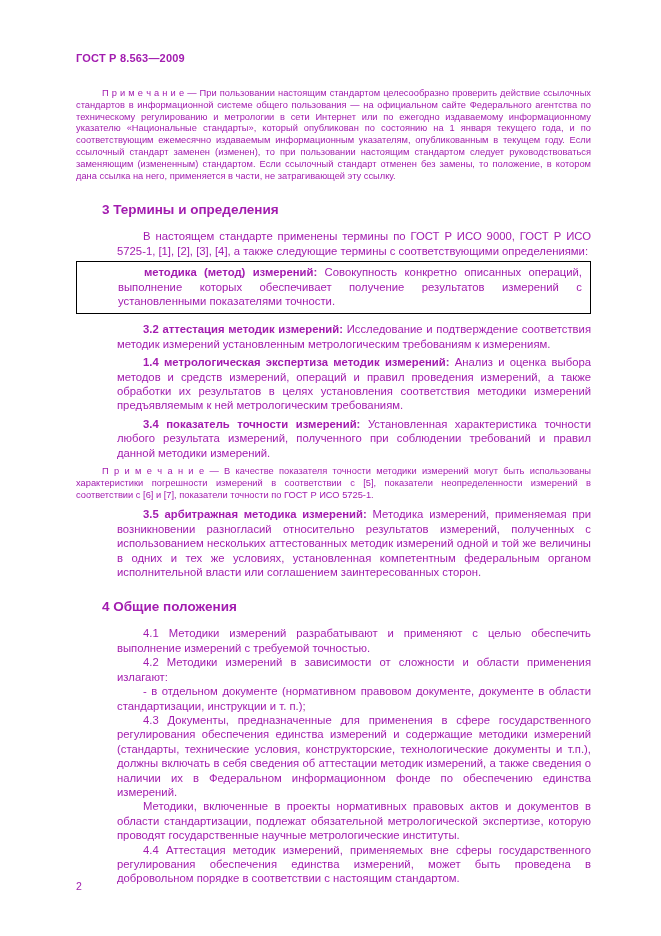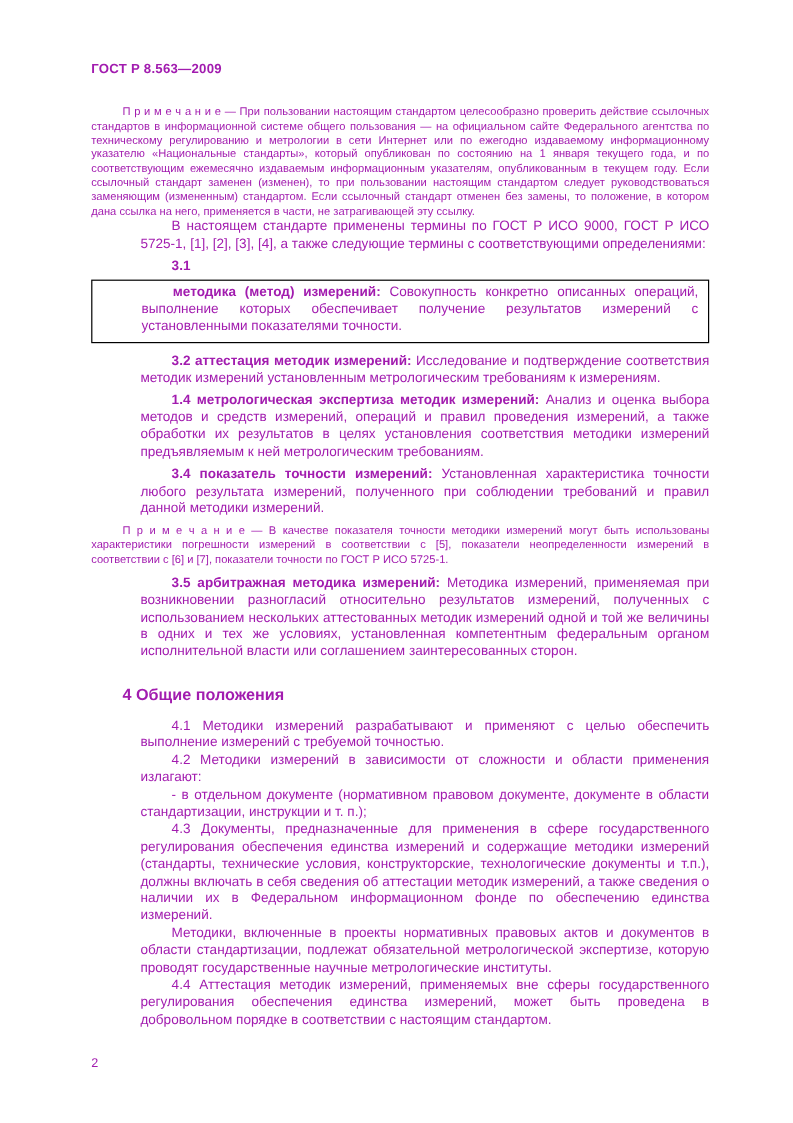--- a/index.html
+++ b/index.html
@@ -24,24 +24,24 @@
 </style>
 </head>
 <body>
 
 <div class="page">
 
   <div class="doc-header">ГОСТ Р 8.563—2009</div>
 
   <p class="small indent"><span>П р и м е ч а н и е —</span> <span>При пользовании настоящим стандартом целесообразно проверить действие ссылочных стандартов в информационной системе общего пользования — на официальном сайте Федерального агентства по техническому регулированию и метрологии в сети Интернет или по ежегодно издаваемому информационному указателю «Национальные стандарты», который опубликован по состоянию на 1 января текущего года, и по соответствующим ежемесячно издаваемым информационным указателям, опубликованным в текущем году. Если ссылочный стандарт заменен (изменен), то при пользовании настоящим стандартом следует руководствоваться заменяющим (измененным) стандартом. Если ссылочный стандарт отменен без замены, то положение, в котором дана ссылка на него, применяется в части, не затрагивающей эту ссылку.</span></p>
 
+  <h2 class="section-heading">3 Термины и определения</h2>
 
   <p class="body indent">В настоящем стандарте применены термины по ГОСТ Р ИСО 9000, ГОСТ Р ИСО 5725-1, [1], [2], [3], [4], а также следующие термины с соответствующими определениями:</p>
 
-  <p class="body indent item-number bold">3.1</p>
 
   <div class="def-box">
     <p class="body indent"><span class="bold">методика (метод) измерений:</span> <span>Совокупность конкретно описанных операций, выполнение которых обеспечивает получение результатов измерений с установленными показателями точности.</span></p>
   </div>
 
   <p class="body indent term-para"><span class="bold">3.2</span> <span class="bold">аттестация методик измерений:</span> <span>Исследование и подтверждение соответствия методик измерений установленным метрологическим требованиям к измерениям.</span></p>
 
   <p class="body indent term-para"><span class="bold">1.4</span> <span class="bold">метрологическая экспертиза методик измерений:</span> <span>Анализ и оценка выбора методов и средств измерений, операций и правил проведения измерений, а также обработки их результатов в целях установления соответствия методики измерений предъявляемым к ней метрологическим требованиям.</span></p>
 
   <p class="body indent term-para"><span class="bold">3.4</span> <span class="bold">показатель точности измерений:</span> <span>Установленная характеристика точности любого результата измерений, полученного при соблюдении требований и правил данной методики измерений.</span></p>

